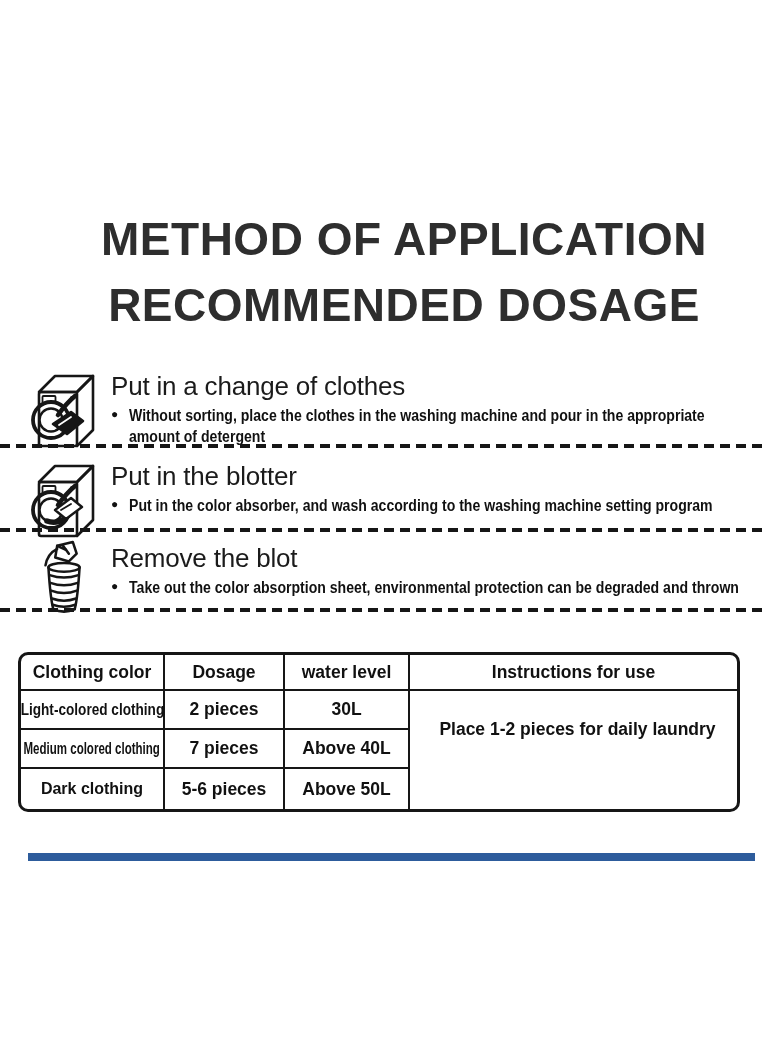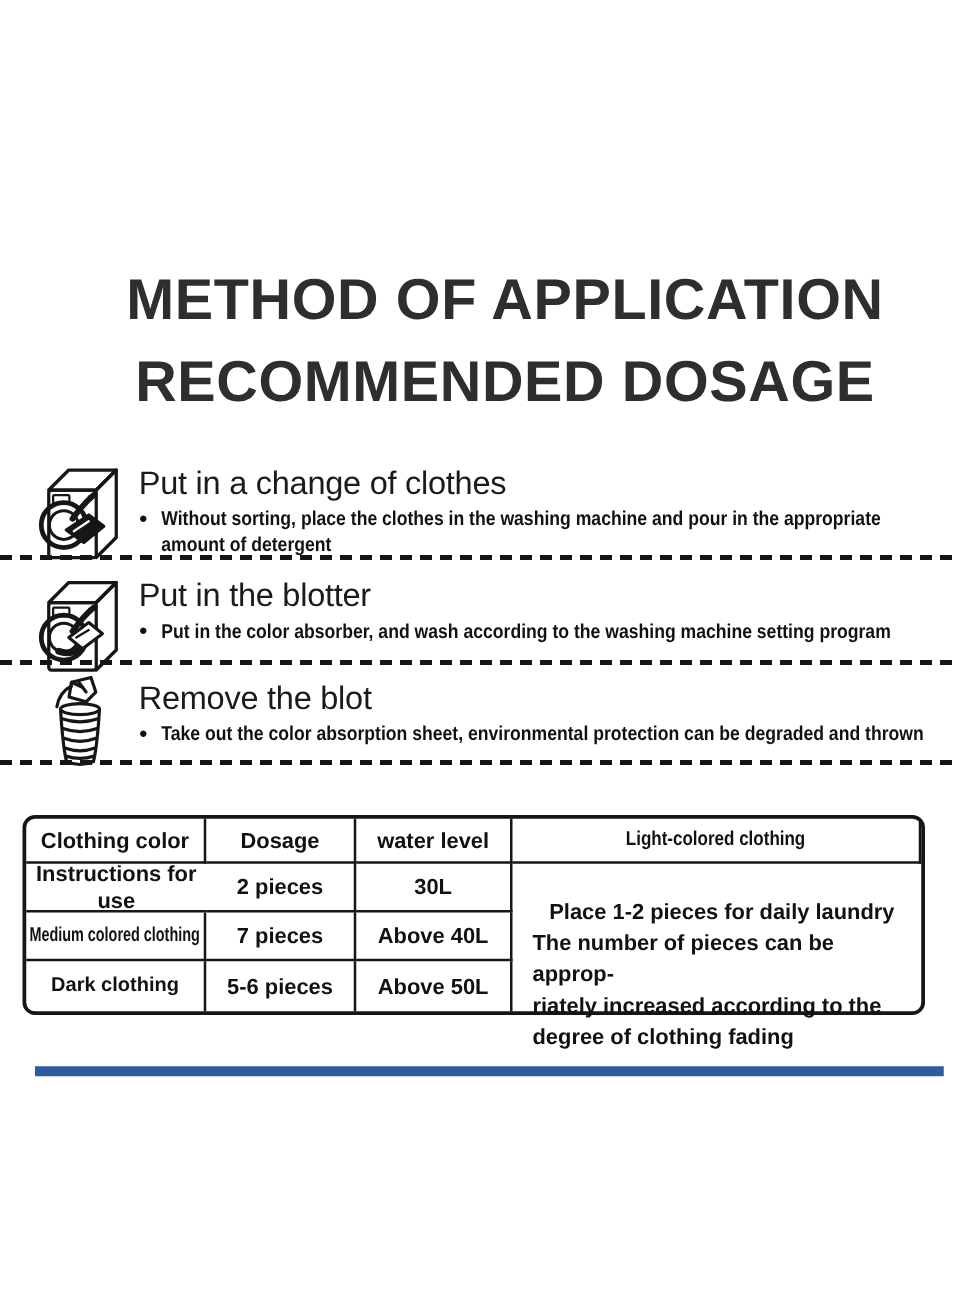--- a/index.html
+++ b/index.html
@@ -147,43 +147,40 @@
         <span class="detail-text">Take out the color absorption sheet, environmental protection can be degraded and thrown</span>
       </div>
     </div>
   </div>
   <div class="dash-sep dash-3"></div>
 
   <div class="dose-table">
     <div class="cell b-r b-b">Clothing color</div>
     <div class="cell b-r b-b">Dosage</div>
     <div class="cell b-r b-b">water level</div>
+    <div class="cell b-b">Instructions for use</div>
+
     <div class="cell b-r b-b row-label">
       <span class="squeeze-1">Light-colored clothing</span>
     </div>
-
-    <div class="cell b-b">Instructions for use</div>
     <div class="cell b-r b-b">2 pieces</div>
     <div class="cell b-r b-b">30L</div>
 
     <div class="cell b-r b-b row-label">
       <span class="squeeze-2">Medium colored clothing</span>
     </div>
     <div class="cell b-r b-b">7 pieces</div>
     <div class="cell b-r b-b">Above 40L</div>
 
     <div class="cell b-r row-label">
       <span>Dark clothing</span>
     </div>
     <div class="cell b-r">5-6 pieces</div>
     <div class="cell b-r">Above 50L</div>
 
     <div class="instr-cell">
       <span class="instr-line1">Place 1-2 pieces for daily laundry</span>
-      <span class="instr-rest">The number of pieces can be approp-
-riately increased according to the
-degree of clothing fading</span>
     </div>
   </div>
 
   <div class="bottom-bar"></div>
 
 </div>
 
 </body></html>

